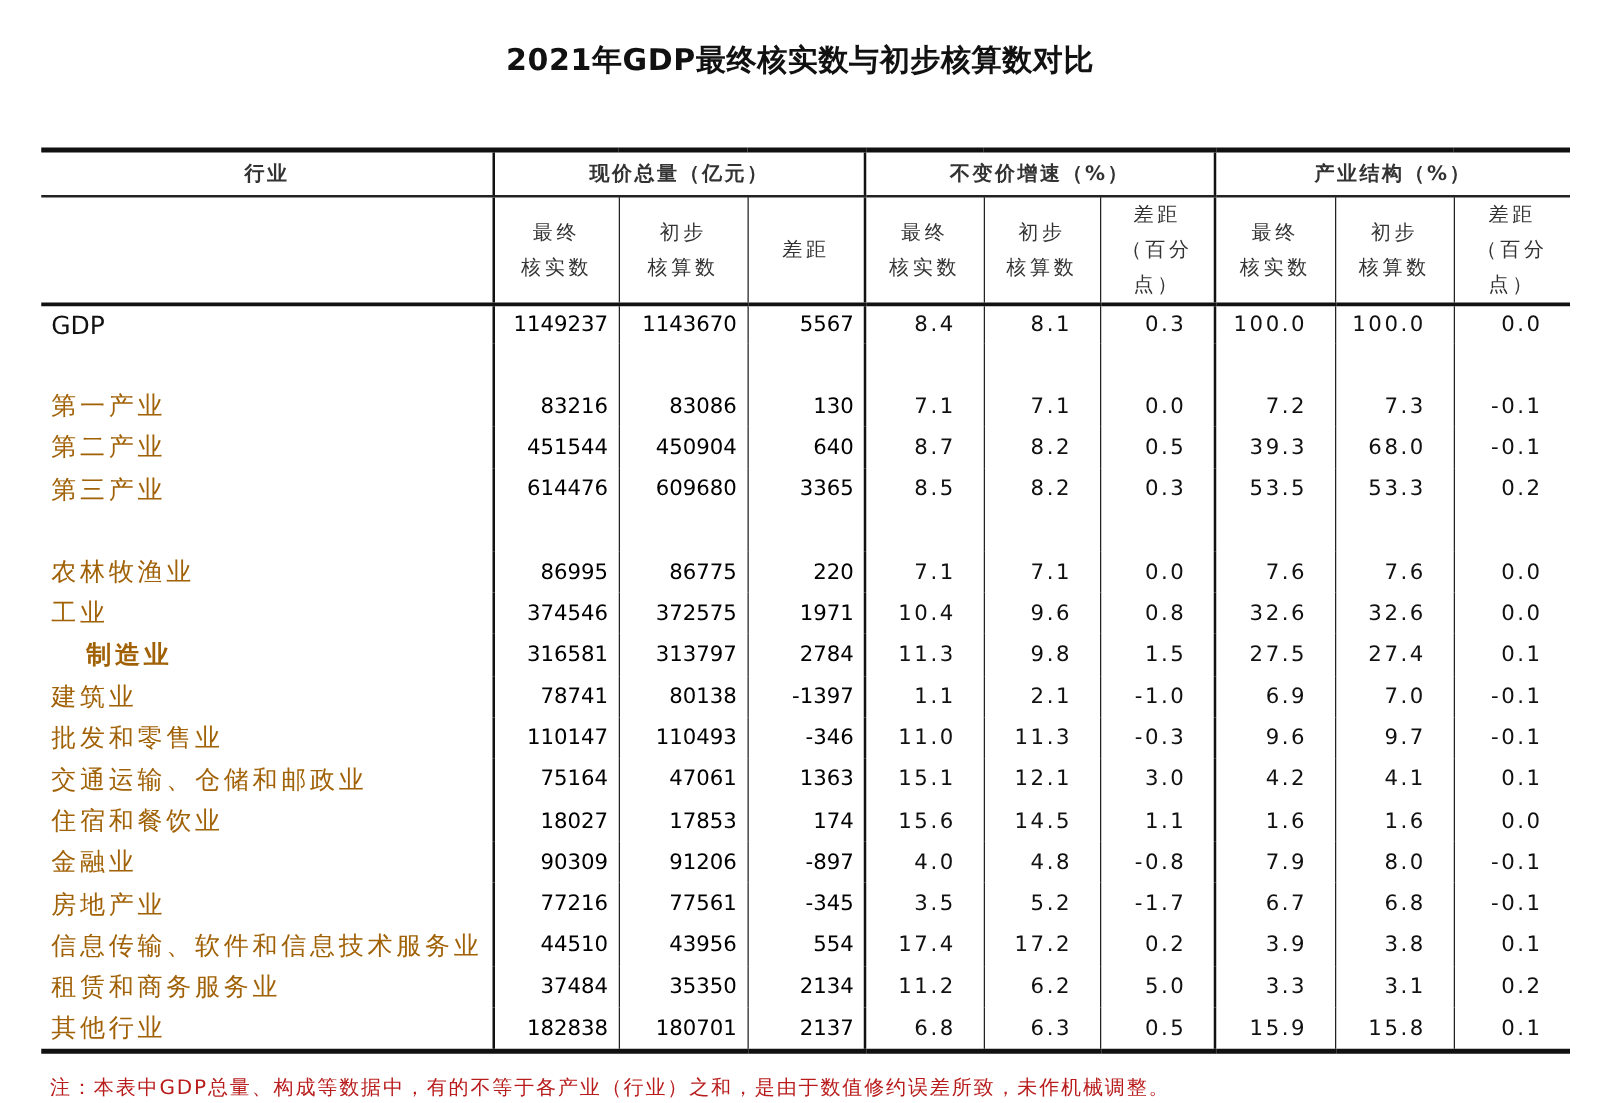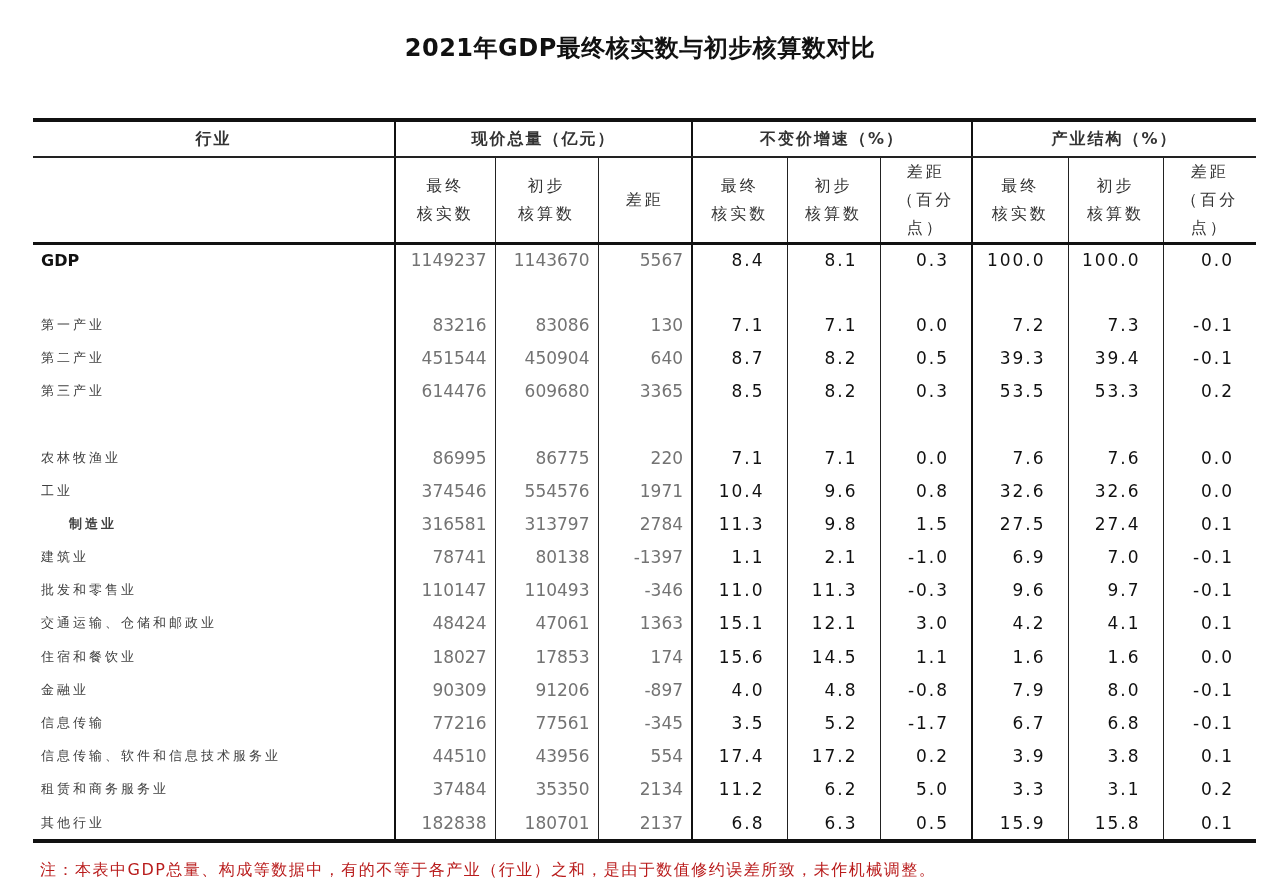--- a/index.html
+++ b/index.html
@@ -36,27 +36,27 @@
     }
     thead tr.sub th {
       font-weight: normal; font-size: 16px; color: #333; height: 82px;
       border-bottom: 3px solid #111; line-height: 28px; letter-spacing: 3px;
     }
     th, td { padding: 0; }
     .vl { border-left: 2px solid #111; }
     .vl-thin { border-left: 1.5px solid #222; }
 
     tbody td { height: 33.2px; }
-    tbody td.name { padding-left: 8px; font-size: 13px; color: #404040; letter-spacing: 3px; text-align: left; }
+    tbody td.name { padding-left: 8px; font-size: 20px; color: #a16207; letter-spacing: 3px; text-align: left; }
     tbody td.name.indent { padding-left: 36px; font-weight: bold; }
-    tbody td.num { text-align: right; padding-right: 8px; font-family: "DejaVu Sans", sans-serif; font-size: 17px; color: #737373; }
+    tbody td.num { text-align: right; padding-right: 8px; font-family: "DejaVu Sans", sans-serif; font-size: 17px; color: #000000; }
     tbody td.pct { text-align: right; padding-right: 22px; letter-spacing: 2px; font-family: "DejaVu Sans", sans-serif; font-size: 17px; color: #111; }
     tbody tr.last td { border-bottom: 4px solid #111; }
     tbody tr.gdprow td { height: 30px; vertical-align: middle; }
-    tbody td.gdpname { letter-spacing: 0; font-size: 16px; color: #111; font-weight: bold; }
+    tbody td.gdpname { letter-spacing: 0; font-size: 20px; color: #111; }
 
     .note {
       position: absolute; left: 40px; top: 860px; font-size: 16px; color: #b91c1c;
       letter-spacing: 1.5px;
     }
   </style>
 </head>
 <body>
 
 <div class="title">2021年GDP最终核实数与初步核算数对比</div>
@@ -161,21 +161,21 @@
       </tr>
       <tr>
         <td class="name">第二产业</td>
         <td class="vl num">451544</td>
         <td class="vl-thin num">450904</td>
         <td class="vl-thin num">640</td>
         <td class="vl pct">8.7</td>
         <td class="vl-thin pct">8.2</td>
         <td class="vl-thin pct">0.5</td>
         <td class="vl pct">39.3</td>
-        <td class="vl-thin pct">39.4</td>
+        <td class="vl-thin pct">68.0</td>
         <td class="vl-thin pct">-0.1</td>
       </tr>
       <tr>
         <td class="name">第三产业</td>
         <td class="vl num">614476</td>
         <td class="vl-thin num">609680</td>
         <td class="vl-thin num">3365</td>
         <td class="vl pct">8.5</td>
         <td class="vl-thin pct">8.2</td>
         <td class="vl-thin pct">0.3</td>
@@ -203,21 +203,21 @@
         <td class="vl pct">7.1</td>
         <td class="vl-thin pct">7.1</td>
         <td class="vl-thin pct">0.0</td>
         <td class="vl pct">7.6</td>
         <td class="vl-thin pct">7.6</td>
         <td class="vl-thin pct">0.0</td>
       </tr>
       <tr>
         <td class="name">工业</td>
         <td class="vl num">374546</td>
-        <td class="vl-thin num">554576</td>
+        <td class="vl-thin num">372575</td>
         <td class="vl-thin num">1971</td>
         <td class="vl pct">10.4</td>
         <td class="vl-thin pct">9.6</td>
         <td class="vl-thin pct">0.8</td>
         <td class="vl pct">32.6</td>
         <td class="vl-thin pct">32.6</td>
         <td class="vl-thin pct">0.0</td>
       </tr>
       <tr>
         <td class="name indent">制造业</td>
@@ -250,21 +250,21 @@
         <td class="vl-thin num">-346</td>
         <td class="vl pct">11.0</td>
         <td class="vl-thin pct">11.3</td>
         <td class="vl-thin pct">-0.3</td>
         <td class="vl pct">9.6</td>
         <td class="vl-thin pct">9.7</td>
         <td class="vl-thin pct">-0.1</td>
       </tr>
       <tr>
         <td class="name">交通运输、仓储和邮政业</td>
-        <td class="vl num">48424</td>
+        <td class="vl num">75164</td>
         <td class="vl-thin num">47061</td>
         <td class="vl-thin num">1363</td>
         <td class="vl pct">15.1</td>
         <td class="vl-thin pct">12.1</td>
         <td class="vl-thin pct">3.0</td>
         <td class="vl pct">4.2</td>
         <td class="vl-thin pct">4.1</td>
         <td class="vl-thin pct">0.1</td>
       </tr>
       <tr>
@@ -285,21 +285,21 @@
         <td class="vl-thin num">91206</td>
         <td class="vl-thin num">-897</td>
         <td class="vl pct">4.0</td>
         <td class="vl-thin pct">4.8</td>
         <td class="vl-thin pct">-0.8</td>
         <td class="vl pct">7.9</td>
         <td class="vl-thin pct">8.0</td>
         <td class="vl-thin pct">-0.1</td>
       </tr>
       <tr>
-        <td class="name">信息传输</td>
+        <td class="name">房地产业</td>
         <td class="vl num">77216</td>
         <td class="vl-thin num">77561</td>
         <td class="vl-thin num">-345</td>
         <td class="vl pct">3.5</td>
         <td class="vl-thin pct">5.2</td>
         <td class="vl-thin pct">-1.7</td>
         <td class="vl pct">6.7</td>
         <td class="vl-thin pct">6.8</td>
         <td class="vl-thin pct">-0.1</td>
       </tr>

